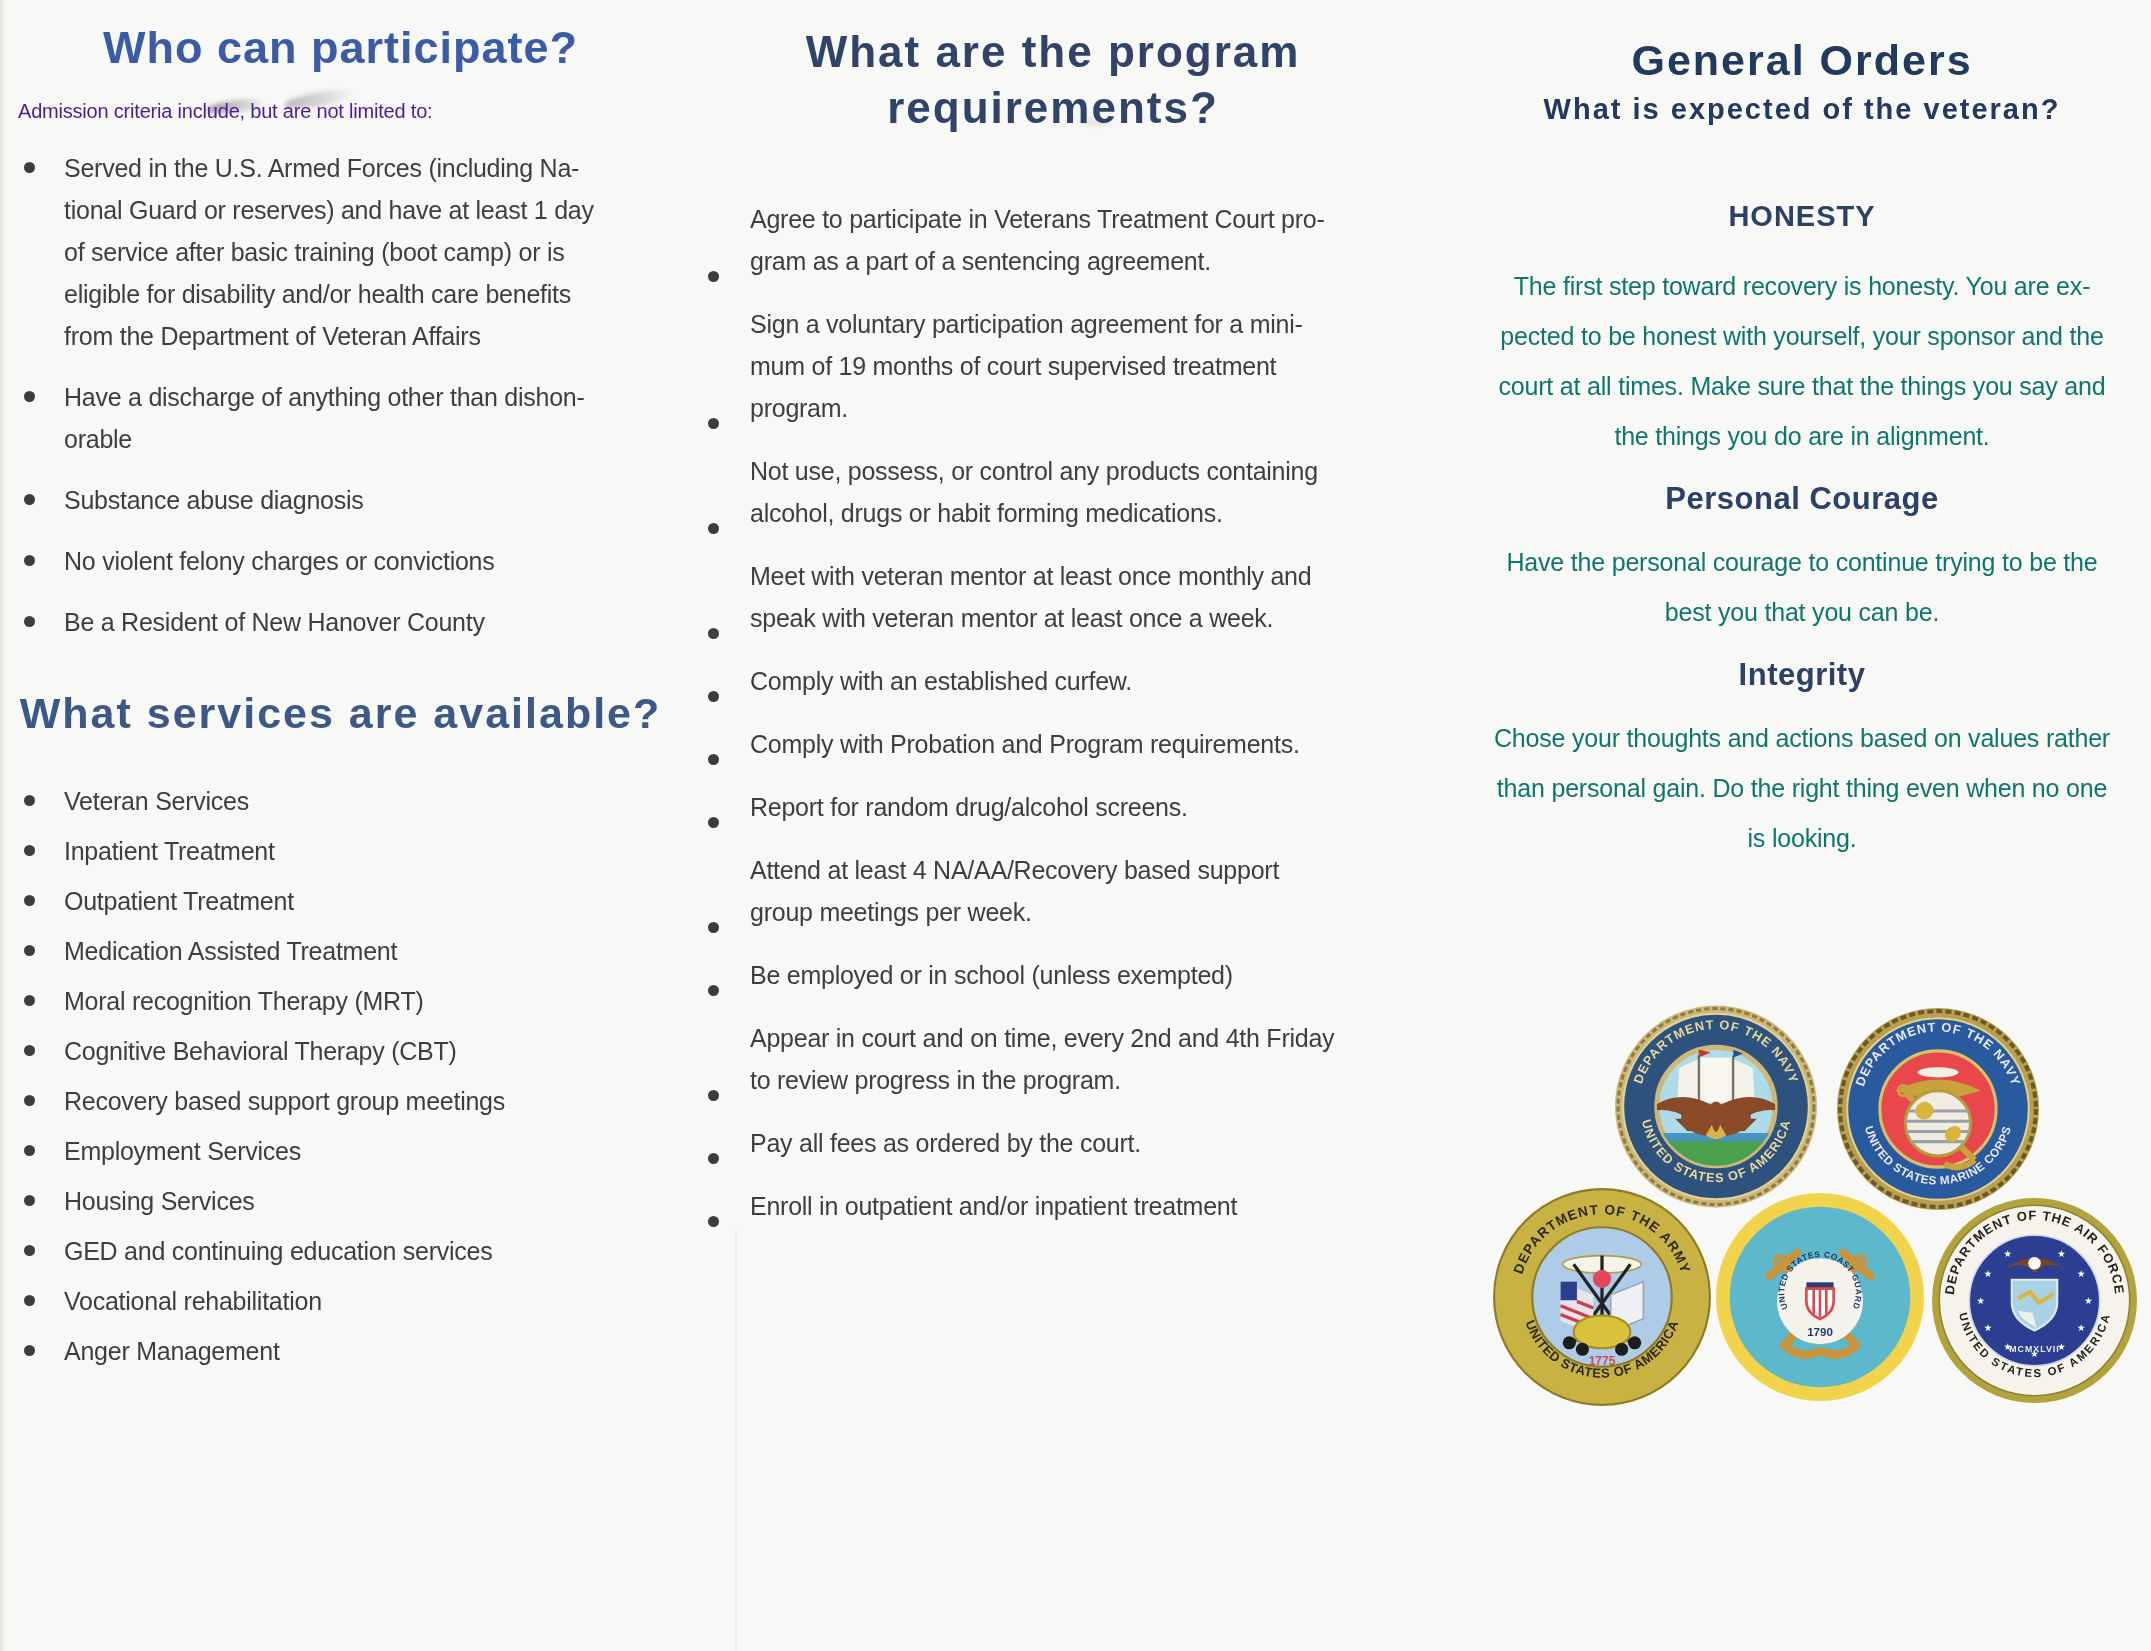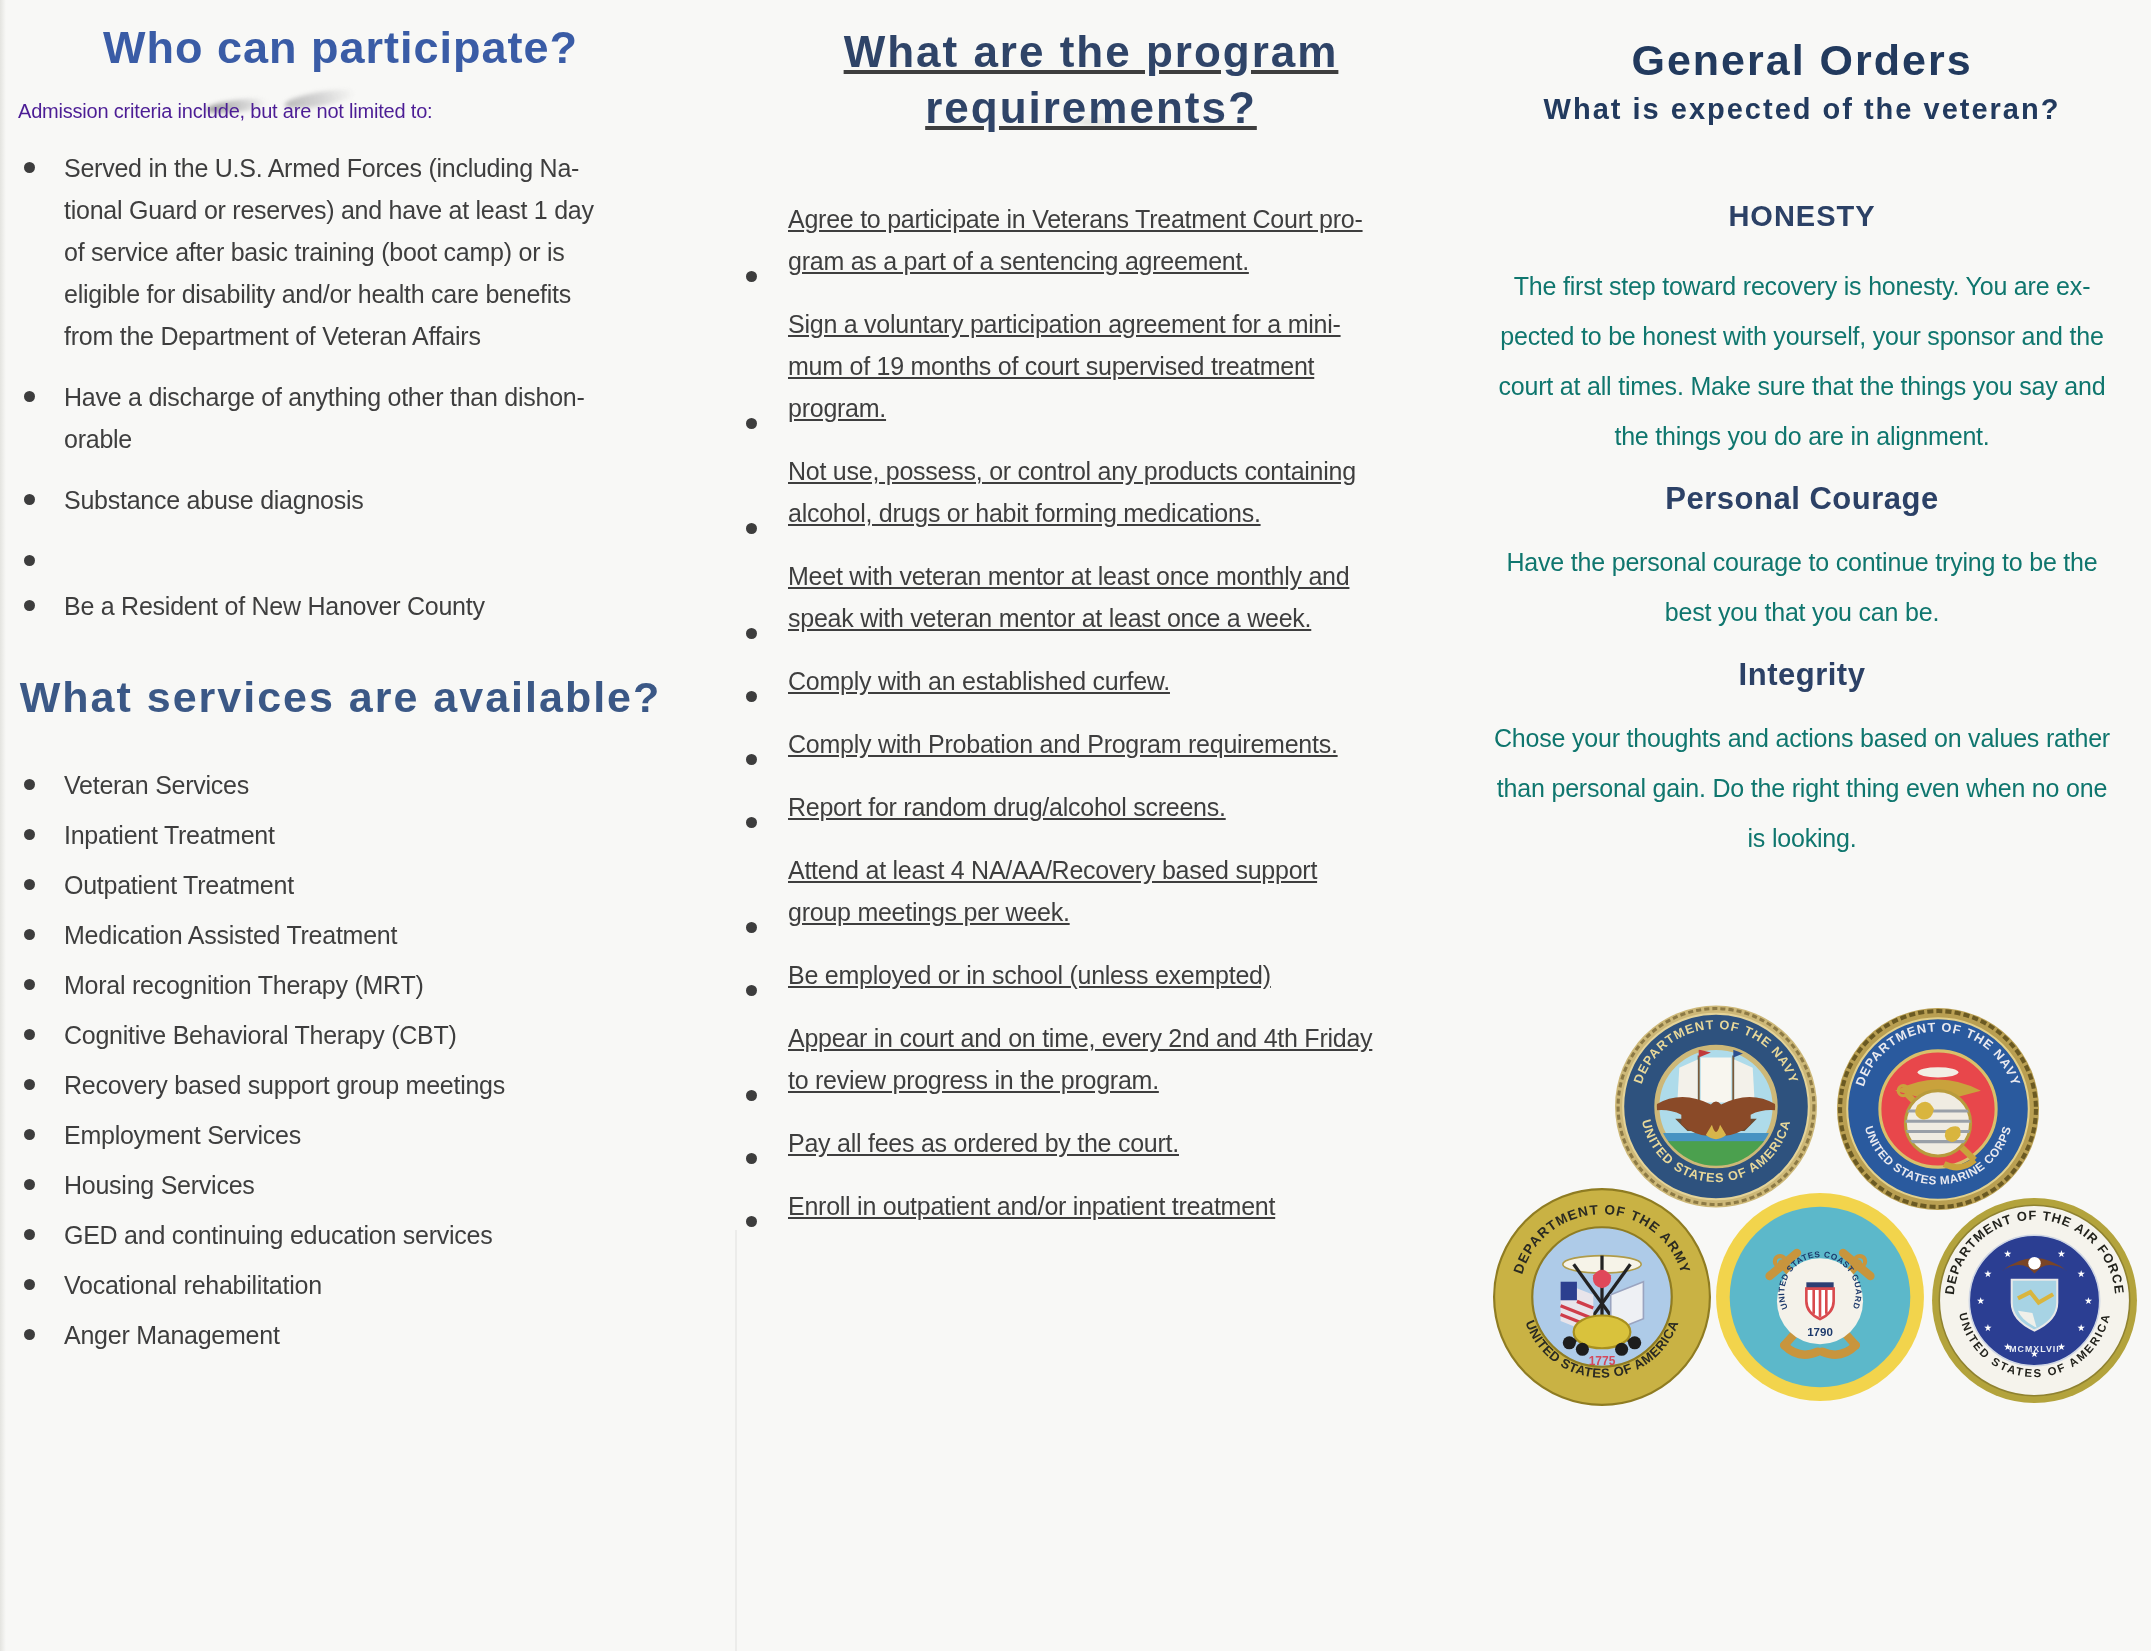--- a/index.html
+++ b/index.html
@@ -3,21 +3,21 @@
 <meta charset="utf-8">
 <style>
   html,body{margin:0;padding:0;background:#d8d8d8;}
   .page{position:relative;width:2151px;height:1651px;background:#f8f8f6;
         font-family:"Liberation Sans",sans-serif;color:#3e3e3e;overflow:hidden;}
   .page::before{content:"";position:absolute;left:0;top:0;width:6px;height:100%;
         background:linear-gradient(to right,#e4e4e0,rgba(255,255,255,0));}
   .fold{position:absolute;width:2px;background:#ececea;}
   .col{position:absolute;}
   .col-left{left:18px;top:22px;width:645px;}
-  .col-middle{left:738px;top:24px;width:706px;text-decoration:underline;}
+  .col-middle{left:700px;top:24px;width:706px;}
   .col-right{left:1452px;top:36px;width:700px;text-align:center;}
 
   h1,h2,h3,p,ul{margin:0;padding:0;}
   ul{list-style:none;}
   .pre{white-space:pre-line;}
 
   .h-left{font-size:45px;font-weight:bold;color:#3a5ca6;letter-spacing:1px;text-align:center;margin:0 0 26px;}
   .intro{font-size:20px;color:#4c1d95;margin:0 0 24px;letter-spacing:-0.2px;}
   .h-services{font-size:43px;font-weight:bold;color:#3b5886;letter-spacing:2px;text-align:center;margin:46px 0 38px;}
   .h-mid{font-size:44px;font-weight:bold;color:#2f4468;letter-spacing:2px;text-align:center;
@@ -77,20 +77,21 @@
           <span class="dot"></span>
           <span class="bullet-text pre">Have a discharge of anything other than dishon-
 orable</span>
         </li>
       <li class="bullet-li">
           <span class="dot"></span>
           <span class="bullet-text pre">Substance abuse diagnosis</span>
         </li>
       <li class="bullet-li">
           <span class="dot"></span>
+          <span class="bullet-text pre">No violent felony charges or convictions</span>
         </li>
       <li class="bullet-li">
           <span class="dot"></span>
           <span class="bullet-text pre">Be a Resident of New Hanover County</span>
         </li>
     </ul>
     <h2 class="h-services">What services are available?</h2>
     <ul class="services-list">
       <li class="bullet-li">
           <span class="dot"></span>

